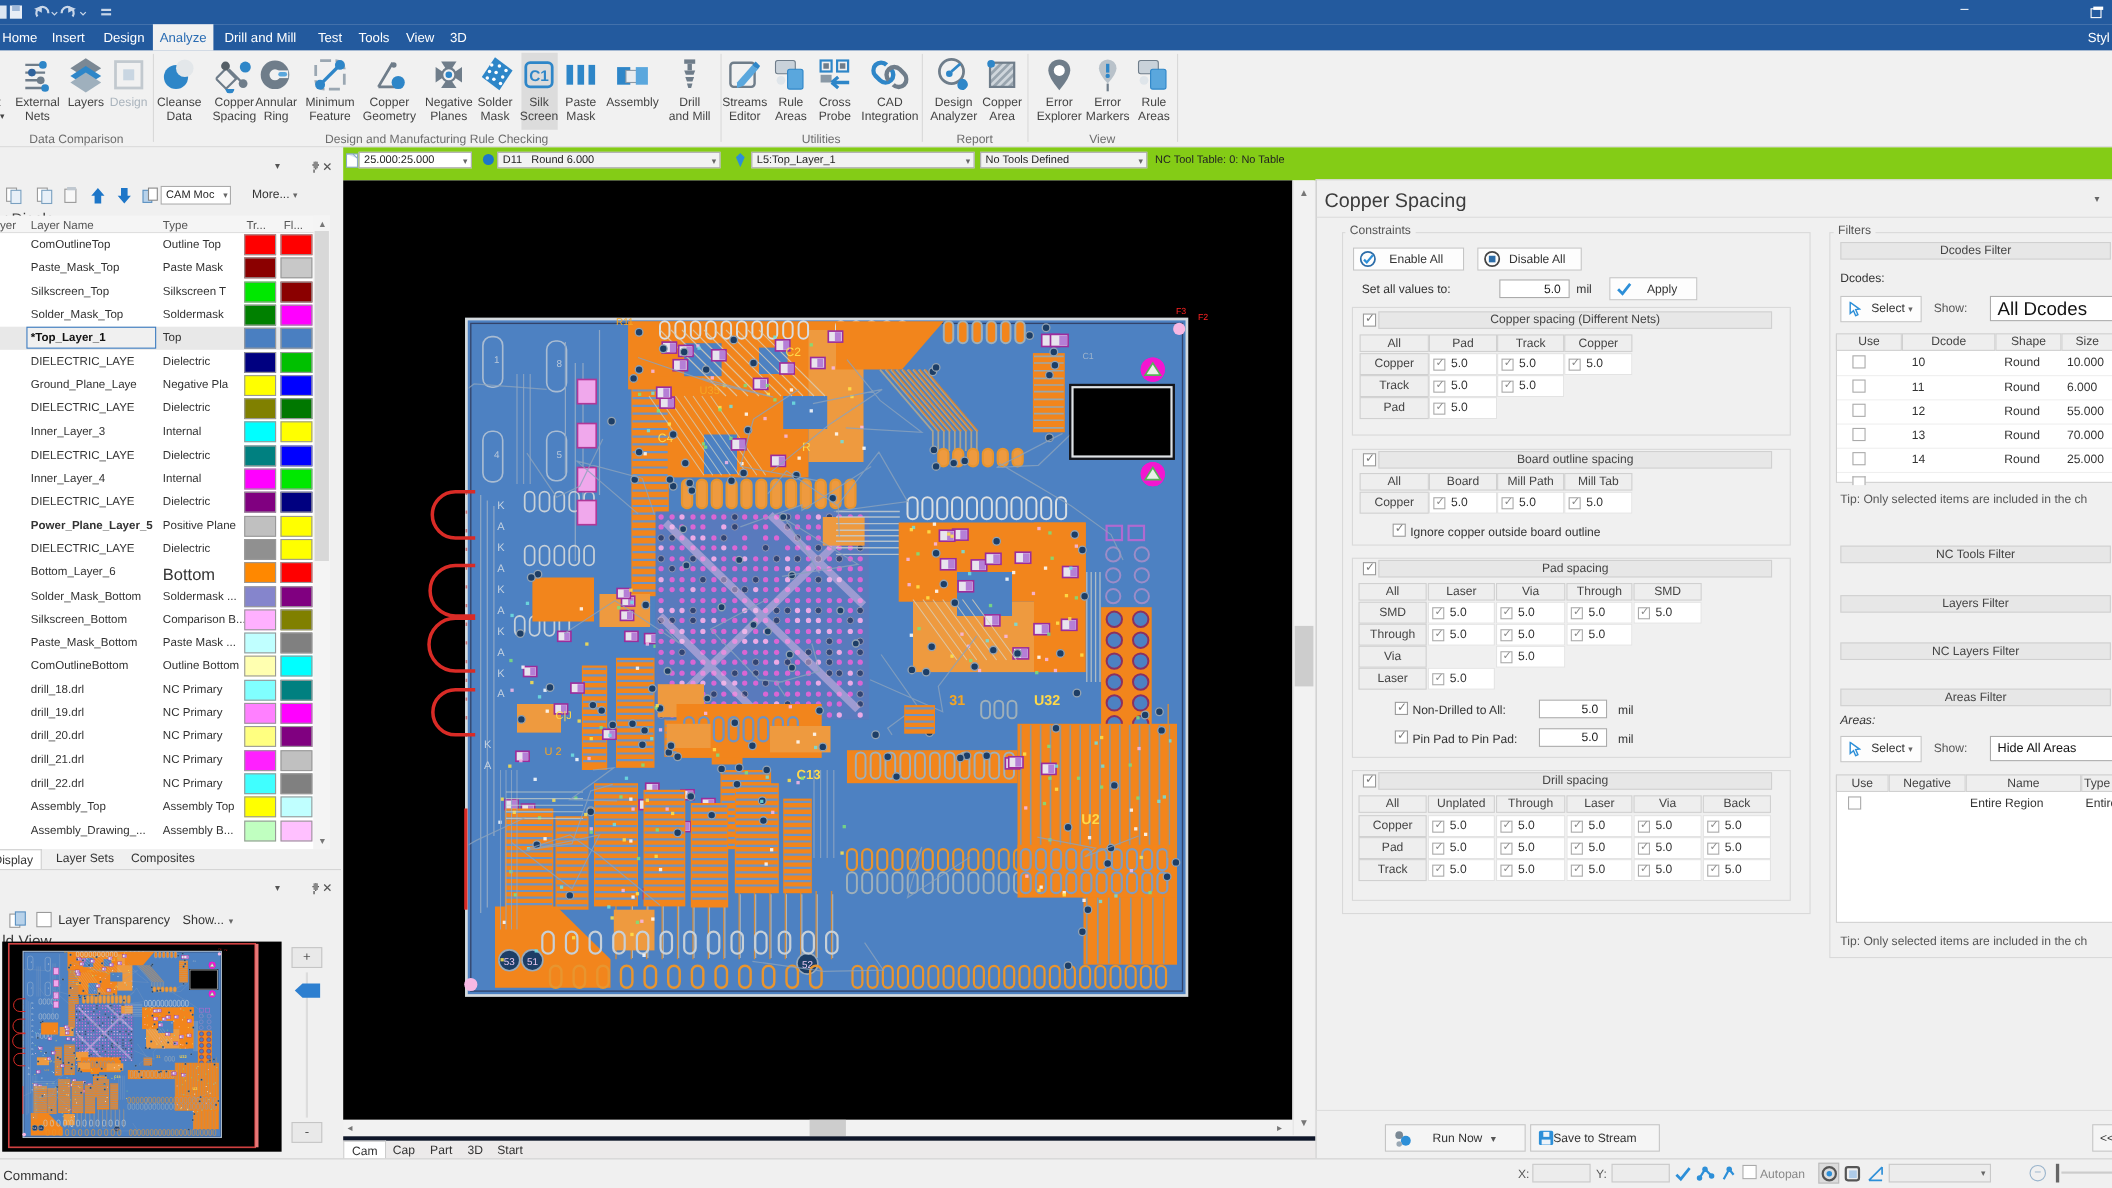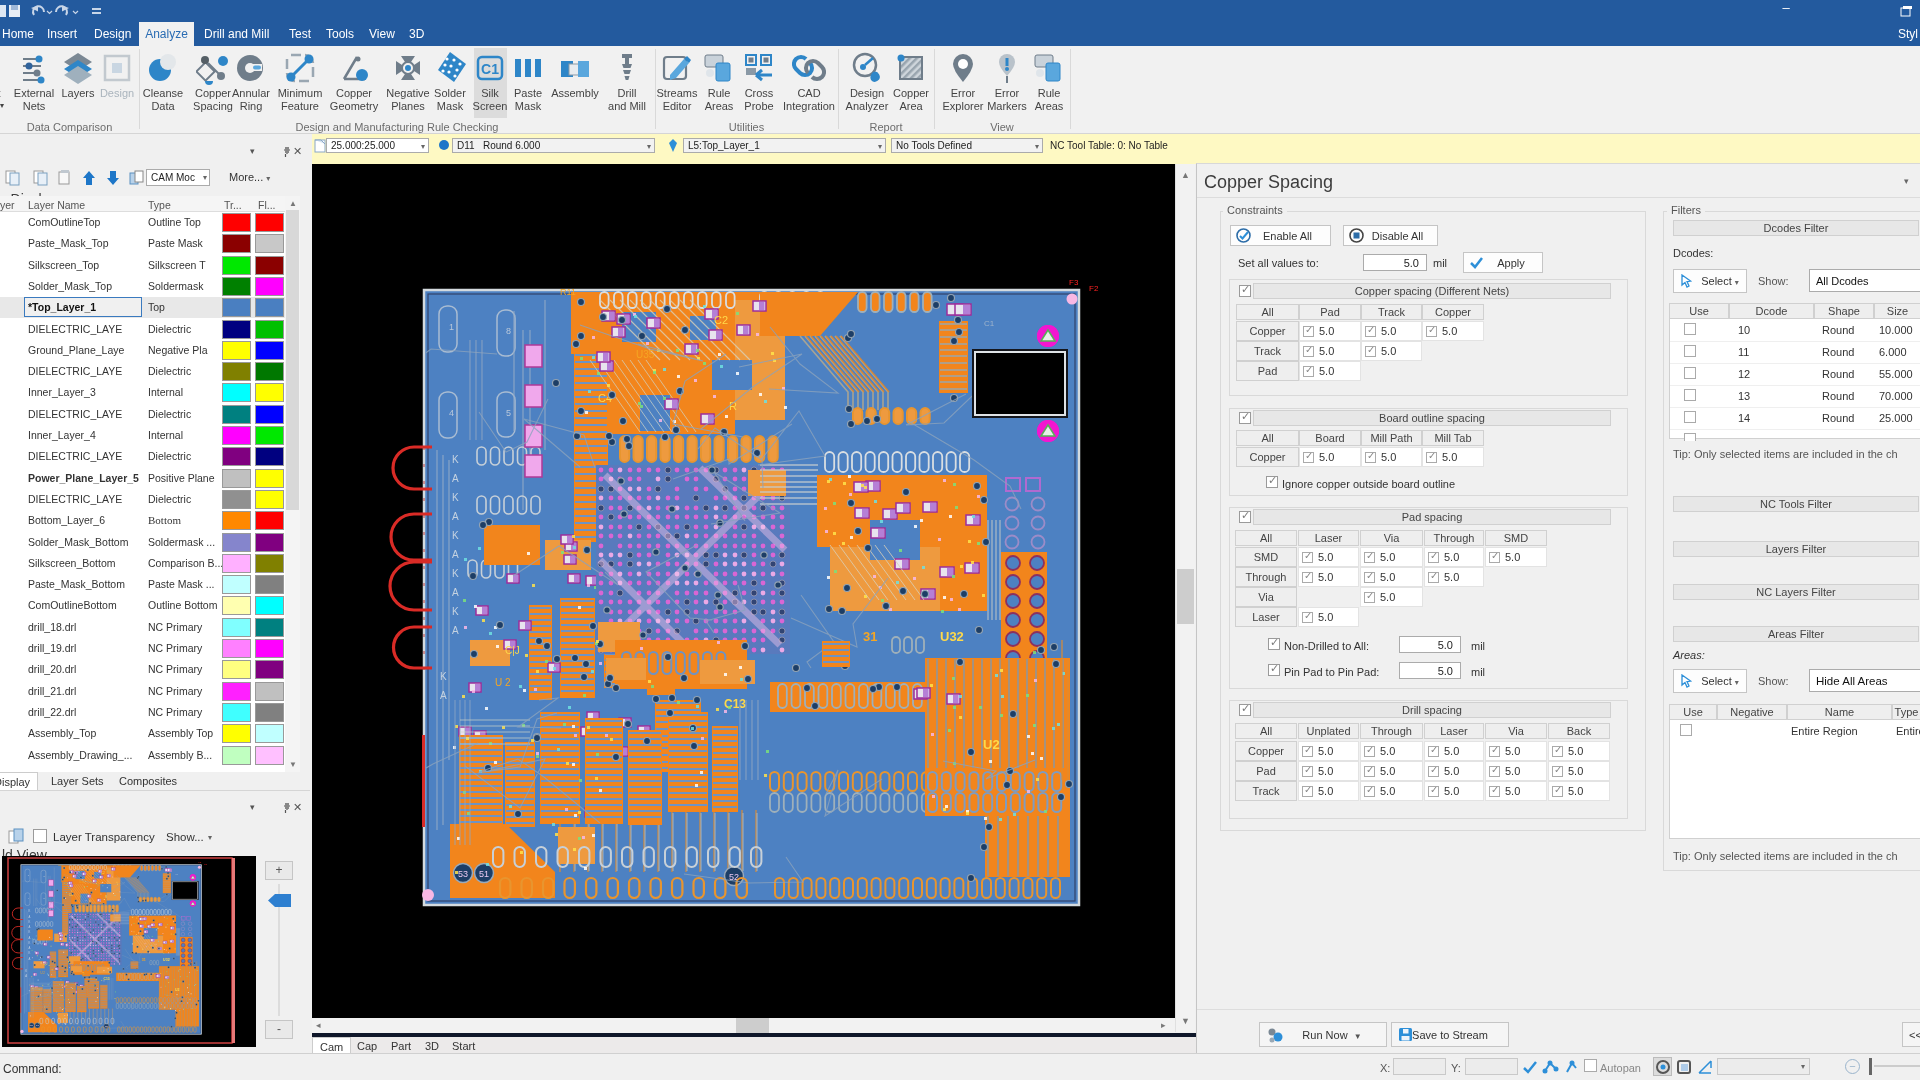--- a/index.html
+++ b/index.html
@@ -14,21 +14,21 @@
 #menubar { left:0; top:22px; width:1920px; height:24px; background:#235a9e; }
 .menuitem { position:absolute; top:0; height:24px; line-height:24px; color:#fff; font-size:12px; }
 .menusel { background:#f1f1f1; color:#2a6cb3; text-align:center; }
 
 #ribbon { left:0; top:46px; width:1920px; height:88px; background:#f1f1f1; border-bottom:1px solid #d5d5d5; }
 .rlabel { position:absolute; font-size:11px; color:#444; text-align:center; line-height:13px; top:41px; white-space:nowrap; }
 .rgroup { position:absolute; top:75px; font-size:11px; color:#6d6d6d; text-align:center; }
 .rsep { position:absolute; top:3px; height:80px; width:1px; background:#d9d9d9; }
 .ricon { position:absolute; top:5px; }
 
-#combobar { left:312px; top:134px; width:1608px; height:30px; background:#fef9c3; }
+#combobar { left:312px; top:134px; width:1608px; height:30px; background:#84cc16; }
 .combo { position:absolute; top:4px; height:15px; background:#fff; border:1px solid #ababab; font-size:10px; color:#222; line-height:13px; padding-left:4px; }
 .combo .arr { position:absolute; right:3px; top:1px; color:#666; font-size:8px; }
 .combogray { background:#f2f2f2; }
 
 #leftpanel { left:0; top:134px; width:310px; height:919px; background:#f0f0f0; }
 .ptitle { font-size:14px; color:#3c3c3c;margin-top:48px; }
 .picons { position:absolute; color:#555; font-size:11px; }
 .tab { position:absolute; font-size:11px; color:#333; height:18px; line-height:18px; padding:0 7px; }
 .tabsel { background:#fff; border:1px solid #ccc; border-bottom:none; }
 
@@ -1584,21 +1584,21 @@
 <div class="abs" style="left:255px;top:447.3px;width:29px;height:19px;background:#000080;border:1px solid #999;"></div>
 <div class="abs" style="left:28px;top:471.6px;font-size:10.5px;color:#333;font-weight:bold;">Power_Plane_Layer_5</div>
 <div class="abs" style="left:148px;top:471.6px;font-size:10.5px;color:#333;">Positive Plane</div>
 <div class="abs" style="left:222px;top:468.6px;width:29px;height:19px;background:#c0c0c0;border:1px solid #999;"></div>
 <div class="abs" style="left:255px;top:468.6px;width:29px;height:19px;background:#ffff00;border:1px solid #999;"></div>
 <div class="abs" style="left:28px;top:492.9px;font-size:10.5px;color:#333;">DIELECTRIC_LAYE</div>
 <div class="abs" style="left:148px;top:492.9px;font-size:10.5px;color:#333;">Dielectric</div>
 <div class="abs" style="left:222px;top:489.9px;width:29px;height:19px;background:#909090;border:1px solid #999;"></div>
 <div class="abs" style="left:255px;top:489.9px;width:29px;height:19px;background:#ffff00;border:1px solid #999;"></div>
 <div class="abs" style="left:28px;top:514.2px;font-size:10.5px;color:#333;">Bottom_Layer_6</div>
-<div class="abs" style="left:148px;top:514.2px;font-size:11px;color:#333;font-family:Liberation Serif, serif;">Bottom</div>
+<div class="abs" style="left:148px;top:514.2px;font-size:15px;color:#333;">Bottom</div>
 <div class="abs" style="left:222px;top:511.2px;width:29px;height:19px;background:#ff8800;border:1px solid #999;"></div>
 <div class="abs" style="left:255px;top:511.2px;width:29px;height:19px;background:#ff0000;border:1px solid #999;"></div>
 <div class="abs" style="left:28px;top:535.5px;font-size:10.5px;color:#333;">Solder_Mask_Bottom</div>
 <div class="abs" style="left:148px;top:535.5px;font-size:10.5px;color:#333;">Soldermask ...</div>
 <div class="abs" style="left:222px;top:532.5px;width:29px;height:19px;background:#8585cc;border:1px solid #999;"></div>
 <div class="abs" style="left:255px;top:532.5px;width:29px;height:19px;background:#800080;border:1px solid #999;"></div>
 <div class="abs" style="left:28px;top:556.8px;font-size:10.5px;color:#333;">Silkscreen_Bottom</div>
 <div class="abs" style="left:148px;top:556.8px;font-size:10.5px;color:#333;">Comparison B...</div>
 <div class="abs" style="left:222px;top:553.8px;width:29px;height:19px;background:#ffb0ff;border:1px solid #999;"></div>
 <div class="abs" style="left:255px;top:553.8px;width:29px;height:19px;background:#808000;border:1px solid #999;"></div>
@@ -1961,21 +1961,21 @@
       </div>
 <div class="grpbox" style="left:466px;top:47px;width:262px;height:660px;"></div>
 <div class="grplabel" style="left:470px;top:40px;">Filters</div>
 <div class="secbar" style="left:476px;top:56px;width:246px;">Dcodes Filter</div>
 <div class="lbl" style="left:476px;top:83px;">Dcodes:</div>
 <div class="btn" style="left:476px;top:105px;width:74px;height:24px;line-height:23px;padding-left:20px;">Select <span style="font-size:8px;color:#666;">▾</span></div>
 <svg class="abs" style="left:482px;top:110px" width="13" height="14">
         <path d="M3 1 L3 11 L6 8.5 L8 13 L10 12 L8 7.5 L11.5 7 Z" fill="#fff" stroke="#2d8fd8" stroke-width="1.3"></path>
       </svg>
 <div class="lbl" style="left:561px;top:111px;color:#555;">Show:</div>
-<div class="abs" style="left:612px;top:105px;width:112px;height:23px;background:#fff;border:1px solid #ababab;font-size:11px;color:#111;line-height:22px;padding-left:6px;">All Dcodes</div>
+<div class="abs" style="left:612px;top:105px;width:112px;height:23px;background:#fff;border:1px solid #ababab;font-size:17px;color:#111;line-height:22px;padding-left:6px;">All Dcodes</div>
 <div class="abs" style="left:472px;top:139px;width:252px;height:136px;background:#fff;border:1px solid #d0d0d0;"></div>
 <div class="thead" style="left:472px;top:139px;width:60px;">Use</div>
 <div class="thead" style="left:532px;top:139px;width:85px;">Dcode</div>
 <div class="thead" style="left:617px;top:139px;width:60px;">Shape</div>
 <div class="thead" style="left:677px;top:139px;width:47px;">Size</div>
 <div class="abs" style="left:487px;top:159px;width:12px;height:12px;background:#fff;border:1px solid #aaa;"></div>
 <div class="lbl" style="left:541px;top:160px;">10</div>
 <div class="lbl" style="left:625px;top:160px;">Round</div>
 <div class="lbl" style="left:682px;top:160px;">10.000</div>
 <div class="abs" style="left:473px;top:177px;width:250px;height:1px;background:#efefef;"></div>

